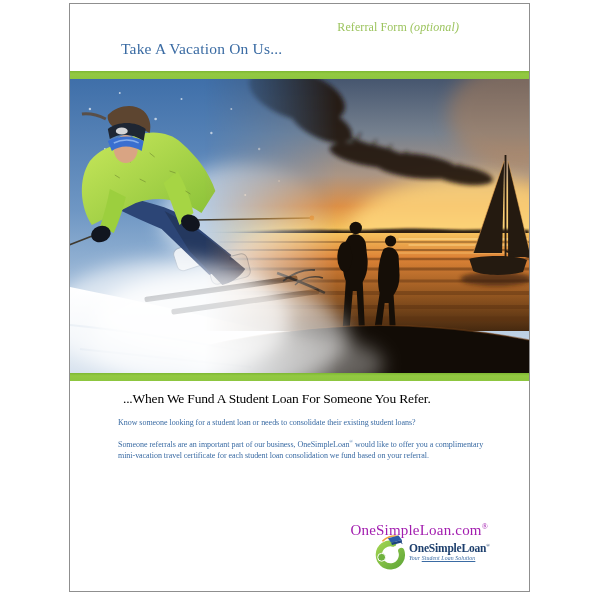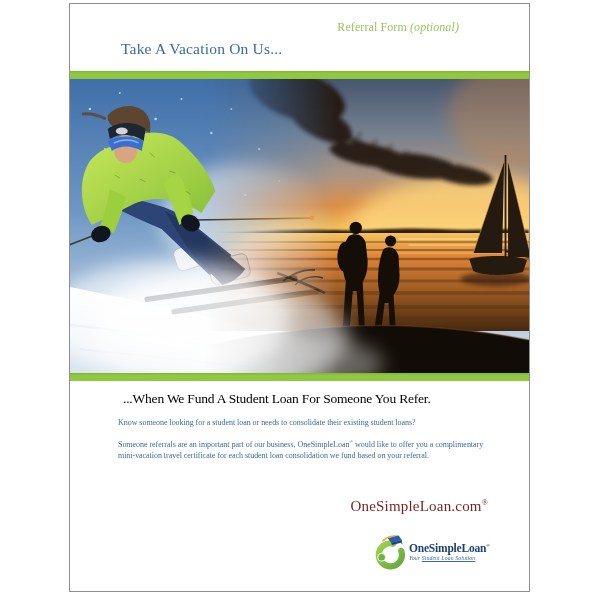--- a/index.html
+++ b/index.html
@@ -35,22 +35,22 @@
   .p{
     position:absolute;left:45px;width:374px;margin:3px;
     font-size:8px;line-height:1.38;color:#3a6ba3;letter-spacing:-.04px;font-family:Liberation Serif, serif;
   }
   .p1{top:410px;}
   .p2{top:432px;}
   .p3{top:476px;}
   .p sup{font-size:5px;vertical-align:super;line-height:0;}
   .u{text-decoration:underline;}
   .website{
-    position:absolute;right:41px;top:494px;
-    font-size:15px;color:#7f1d1d;letter-spacing:.2px;
+    position:absolute;right:41px;top:518px;
+    font-size:15px;color:#a21caf;letter-spacing:.2px;
   }
   .website sup{font-size:8px;vertical-align:super;}
   .logo{position:absolute;left:303px;top:529px;display:flex;align-items:center;}
   .logo-mark{width:33px;height:37px;margin-right:3px;}
   .logo-text{display:flex;flex-direction:column;}
   .logo-name{font-size:11.5px;font-weight:bold;color:#1d3f6d;letter-spacing:-.2px;line-height:1.05;}
   .logo-name sup{font-size:5px;vertical-align:super;}
   .logo-tagline{font-size:5.8px;font-style:italic;color:#3a6ba3;letter-spacing:.1px;margin-top:1px;}
   .logo-tagline .tl-u{text-decoration:underline;}
 </style>

